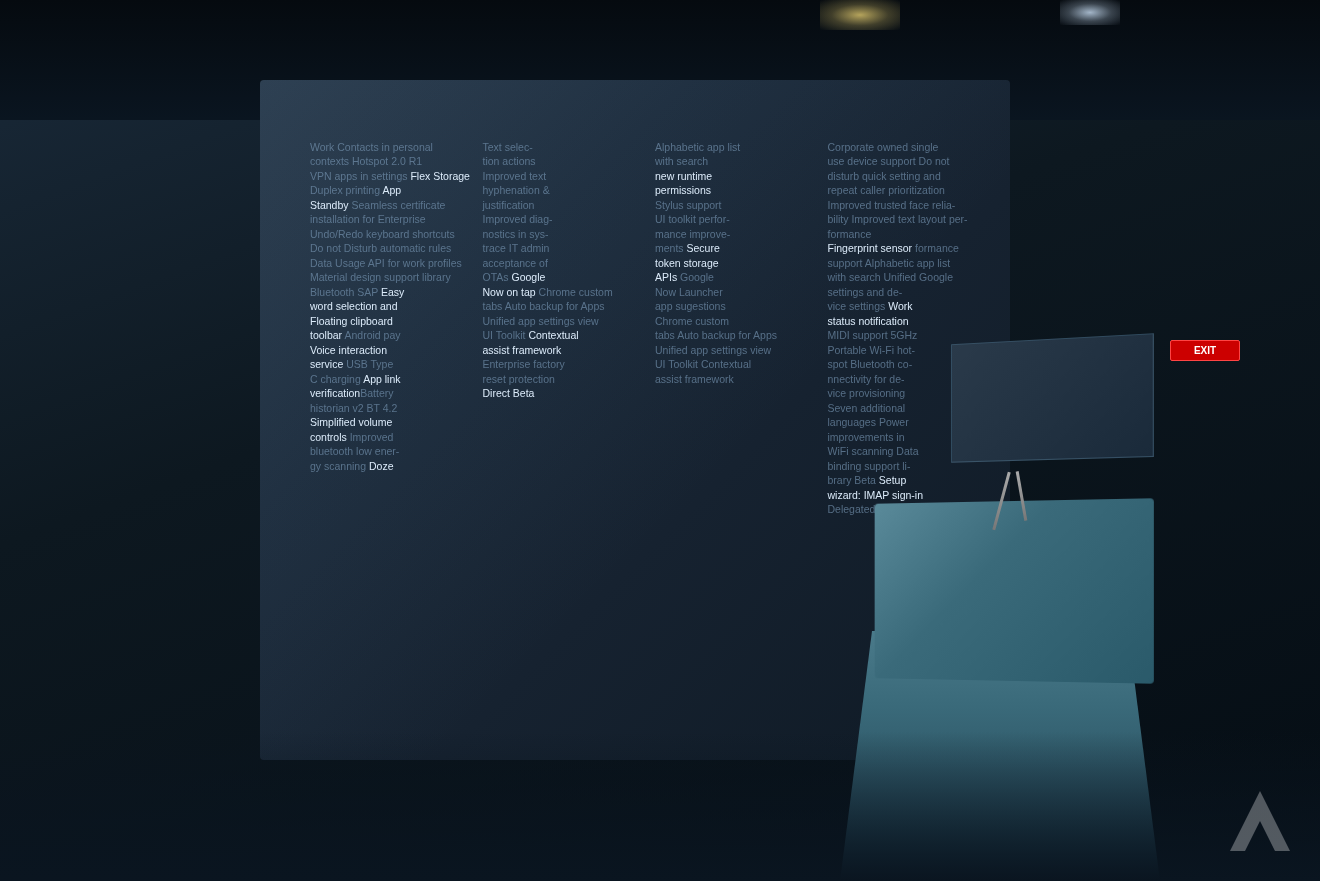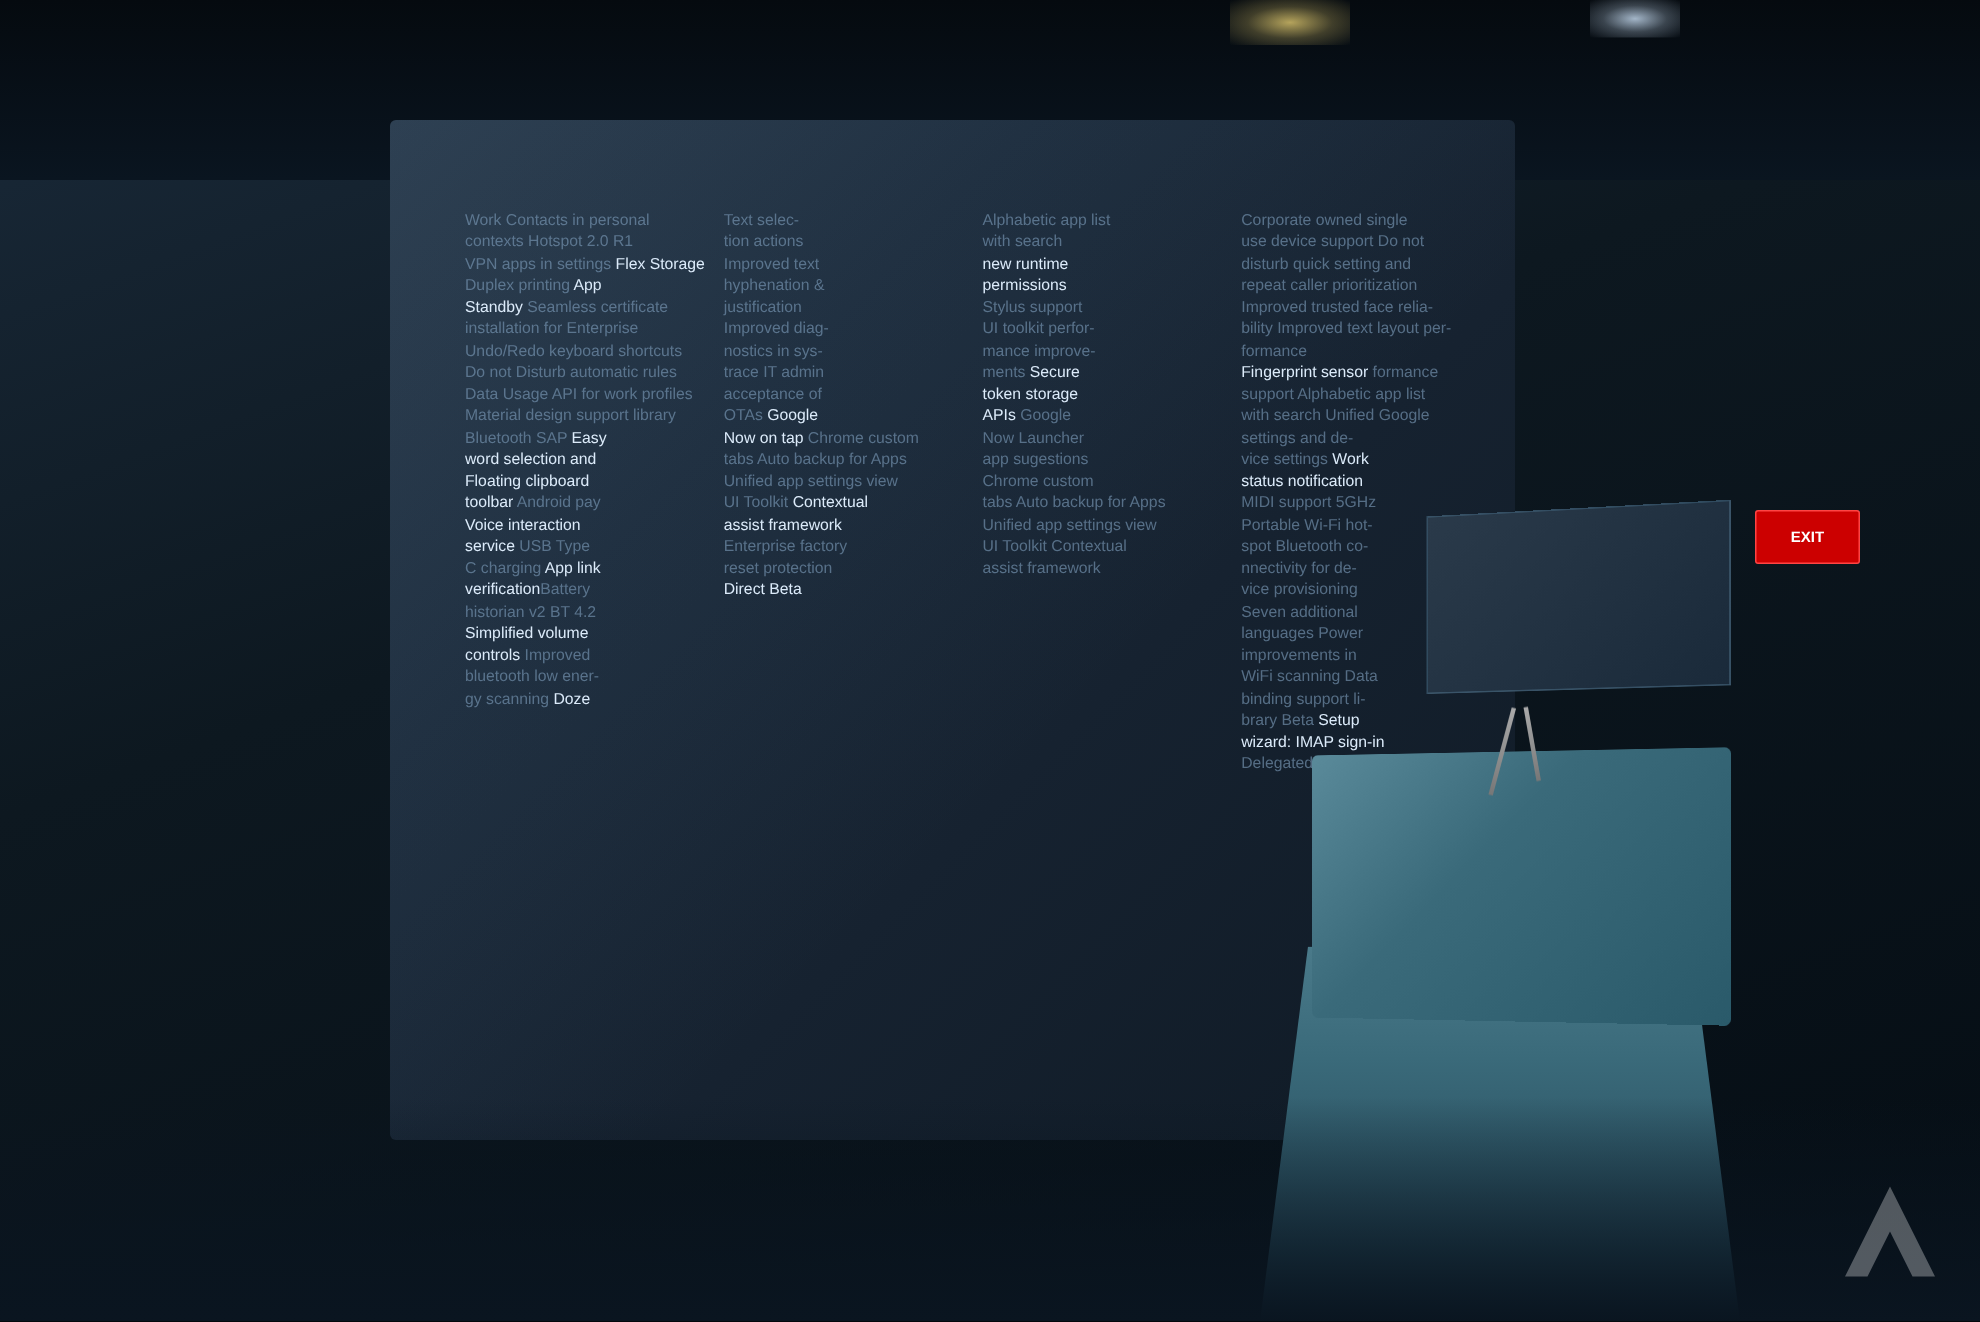--- a/index.html
+++ b/index.html
@@ -112,21 +112,21 @@
       background: linear-gradient(to bottom, #aaa, #777);
       transform: rotate(-10deg);
     }
 
     
     .exit-sign {
       position: absolute;
       top: 340px;
       right: 80px;
       width: 70px;
-      height: 36px;
+      height: 21px;
       background: #cc0000;
       border: 1px solid #ff4444;
       display: flex;
       align-items: center;
       justify-content: center;
       font-size: 10px;
       font-weight: bold;
       color: white;
       border-radius: 2px;
     }

